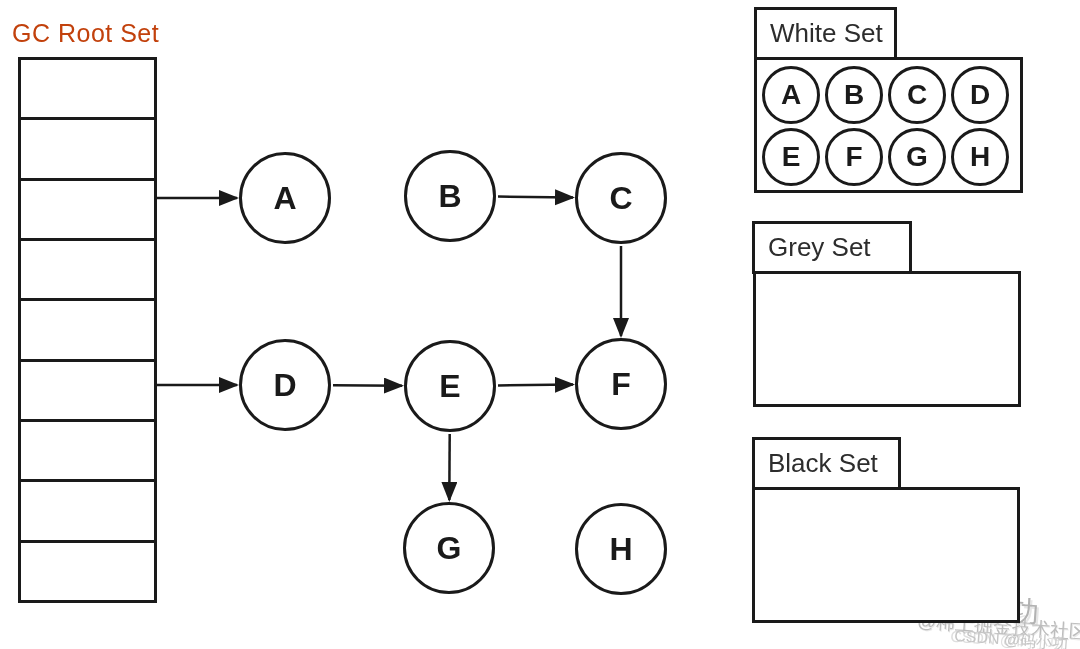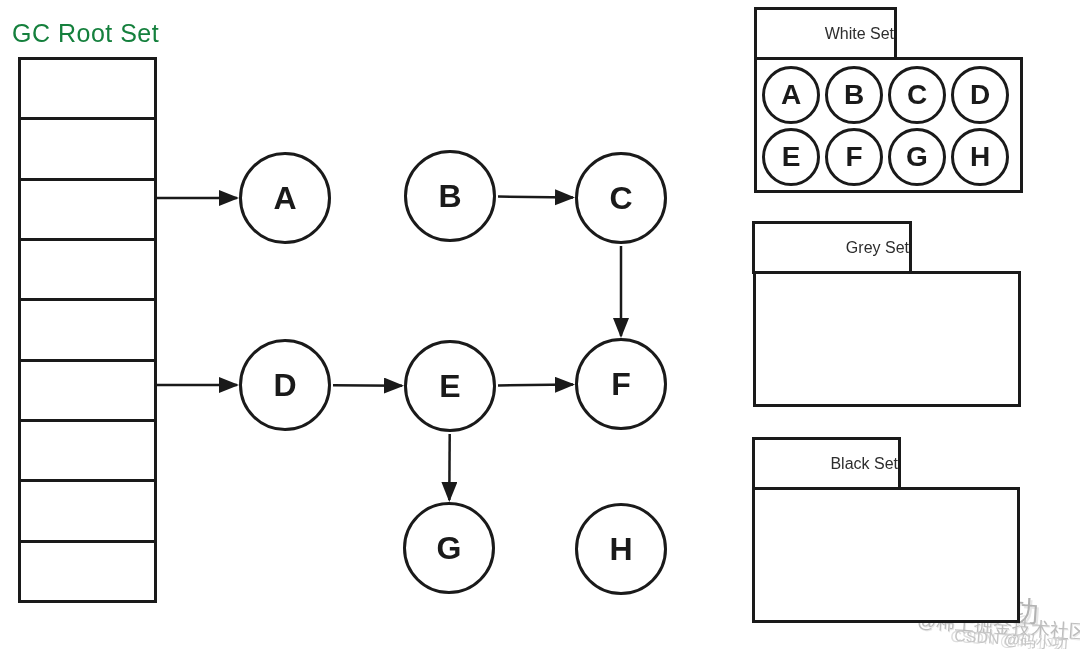--- a/index.html
+++ b/index.html
@@ -1,41 +1,41 @@
 <!DOCTYPE html>
 <html><head>
 <meta charset="utf-8">
 <style>
   html,body { margin:0; padding:0; background:#fff; }
   .canvas {
     position:relative; width:1080px; height:649px; background:#ffffff;
     font-family:"Liberation Sans", sans-serif; overflow:hidden;
   }
   .gc-root-label {
-    position:absolute; left:12px; top:19px; font-size:25px; color:#15803d;
+    position:absolute; left:12px; top:19px; font-size:25px; color:#c2410c;
     letter-spacing:0.5px; white-space:nowrap;
   }
   .root-table {
     position:absolute; left:18px; top:57px; width:133px; height:540px;
     border:3px solid #1a1a1a; display:flex; flex-direction:column; background:#fff;
   }
   .root-table .cell { flex:1; border-bottom:3px solid #1a1a1a; }
   .root-table .cell:last-child { border-bottom:none; }
 
   .node {
     position:absolute; width:86px; height:86px; border:3px solid #1a1a1a;
     border-radius:50%; background:#fff; display:flex; align-items:center;
     justify-content:center; font-size:32px; font-weight:bold; color:#1a1a1a;
   }
   #edge-layer { position:absolute; left:0; top:0; pointer-events:none; }
 
   .folder-tab {
     position:absolute; height:53px; border:3px solid #1a1a1a; background:#fff;
     box-sizing:border-box; display:flex; align-items:center; padding-left:13px;
-    font-size:16px; color:#2d2d2d; white-space:nowrap; z-index:2;justify-content:flex-end;
+    font-size:26px; color:#2d2d2d; white-space:nowrap; z-index:2;
   }
   .folder-box {
     position:absolute; border:3px solid #1a1a1a; background:#fff;
     box-sizing:border-box; z-index:1;
   }
   .tab-white { left:754px; top:7px;   width:143px; }
   .box-white { left:754px; top:57px;  width:269px; height:136px; }
   .tab-grey  { left:752px; top:221px; width:160px; }
   .box-grey  { left:753px; top:271px; width:268px; height:136px; }
   .tab-black { left:752px; top:437px; width:149px; }

